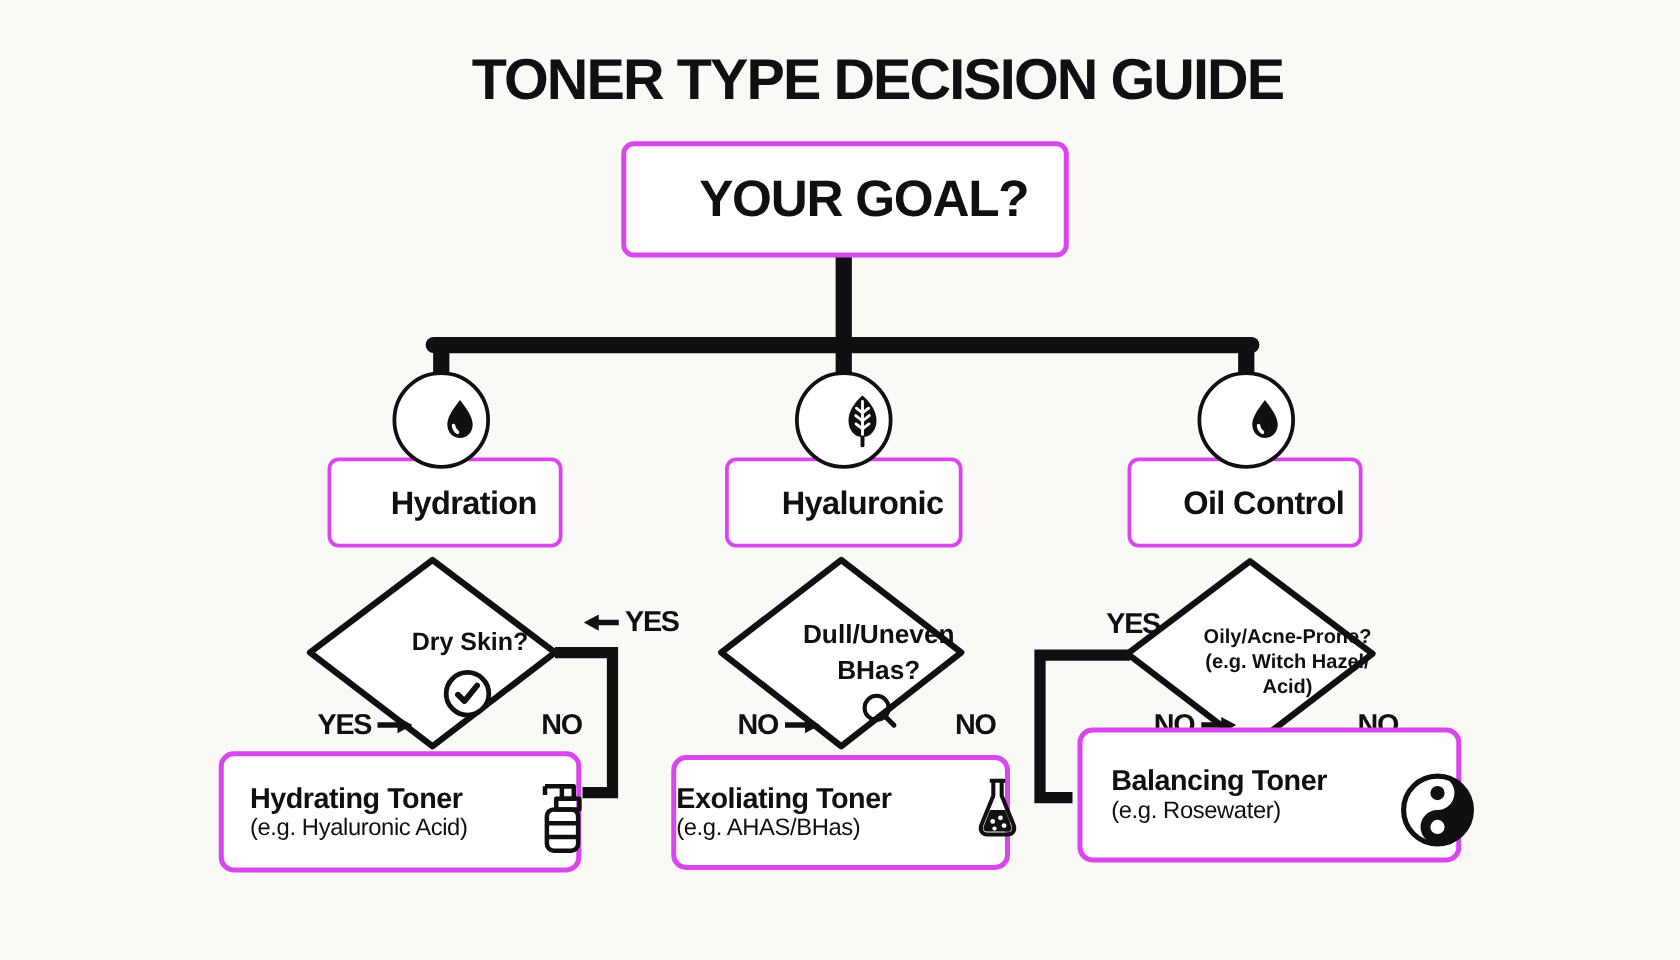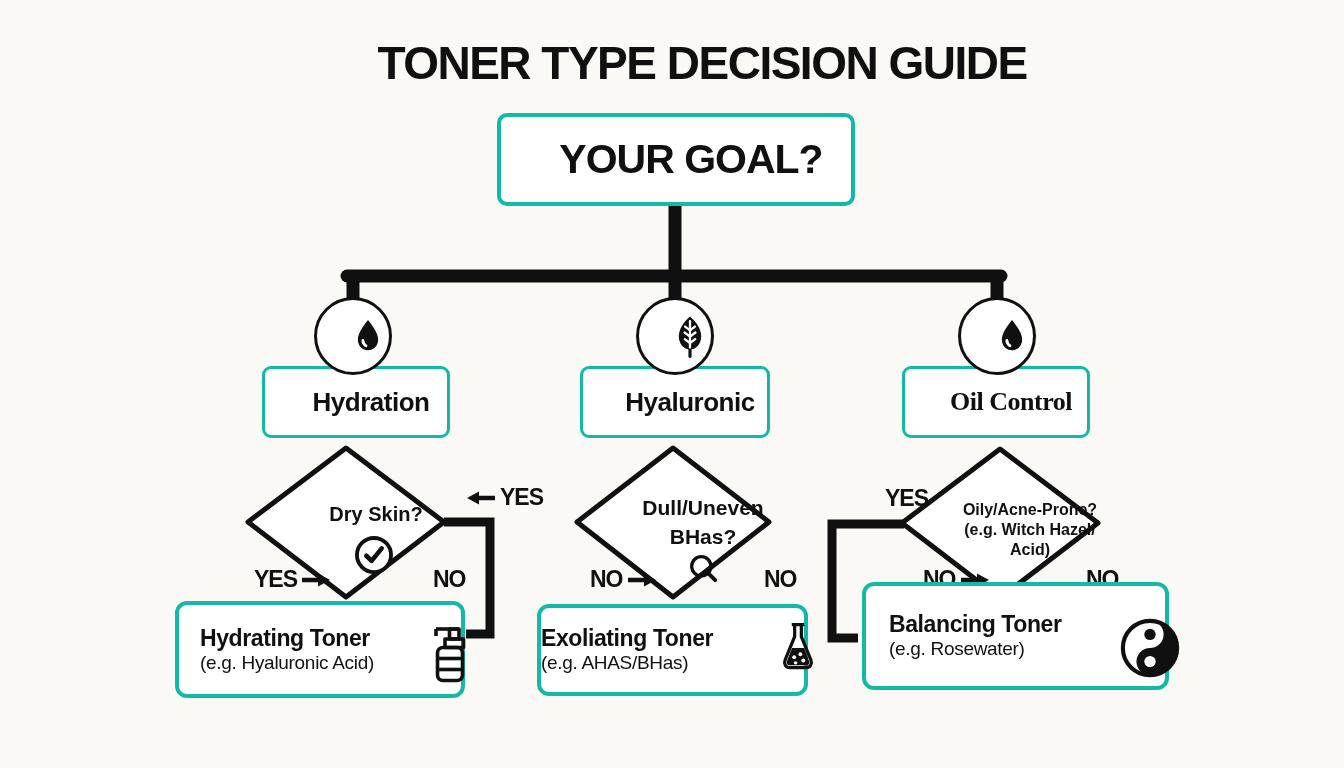--- a/index.html
+++ b/index.html
@@ -2,21 +2,21 @@
 <html><head>
 <meta charset="utf-8">
 <style>
   html,body{margin:0;padding:0;background:#e9e9e9;}
   .stage{position:relative;width:1344px;height:768px;background:#faf9f6;overflow:hidden;
          font-family:"Liberation Sans",sans-serif;color:#101010;}
   .abs{position:absolute;padding-left:30px;}
   svg{display:block;}
   .wires{position:absolute;left:0;top:0;}
   .title{left:0;top:36px;width:100%;text-align:center;font-size:46px;font-weight:800;letter-spacing:-1.5px;}
-  .box{background:#ffffff;border:4px solid #14b8a6;display:flex;align-items:center;justify-content:center;box-sizing:border-box;}
+  .box{background:#ffffff;border:4px solid #d946ef;display:flex;align-items:center;justify-content:center;box-sizing:border-box;}
   .goal{border-radius:10px;font-size:41px;font-weight:800;letter-spacing:-1px;}
   .branchbox{border-width:3.5px;border-radius:9px;font-size:26px;font-weight:800;letter-spacing:-0.5px;}
   .circle{background:#ffffff;border:3.5px solid #101010;border-radius:50%;display:flex;align-items:center;justify-content:center;box-sizing:border-box;}
   .qtext{font-weight:800;text-align:center;}
   .q1{font-size:20px;}
   .q2{font-size:21px;line-height:29px;}
   .q3{font-size:16px;line-height:20px;font-weight:700;}
   .lblrow{display:flex;align-items:center;gap:4px;font-size:23px;font-weight:800;letter-spacing:-1px;}
   .result{border-radius:12px;justify-content:flex-start;align-items:center;}
   .rtext{display:flex;flex-direction:column;line-height:1.18;}
@@ -48,21 +48,21 @@
   <div class="abs box goal" style="left:497px;top:113px;width:358px;height:93px;">
     <span>YOUR GOAL?</span>
   </div>
 
   <div class="abs box branchbox" style="left:262px;top:366px;width:188px;height:72px;">
     <span>Hydration</span>
   </div>
   <div class="abs box branchbox" style="left:580px;top:366px;width:190px;height:72px;">
     <span>Hyaluronic</span>
   </div>
-  <div class="abs box branchbox" style="left:902px;top:366px;width:188px;height:72px;font-family:Liberation Serif, serif;">
+  <div class="abs box branchbox" style="left:902px;top:366px;width:188px;height:72px;">
     <span>Oil Control</span>
   </div>
 
   <div class="abs circle" style="left:314px;top:297px;width:78px;height:78px;">
     <span>
       <svg width="40" height="40" viewBox="0 0 24 24">
         <path d="M12 2.4 C9.6 5.5 5.9 10.2 5.9 14.1 C5.9 17.8 8.6 20.6 12 20.6 C15.4 20.6 18.1 17.8 18.1 14.1 C18.1 10.2 14.4 5.5 12 2.4 Z" fill="#101010"></path>
         <path d="M8.9 14.6 C9 16 9.7 17.2 10.8 17.9" stroke="#ffffff" stroke-width="1.7" fill="none" stroke-linecap="round"></path>
       </svg>
     </span>

